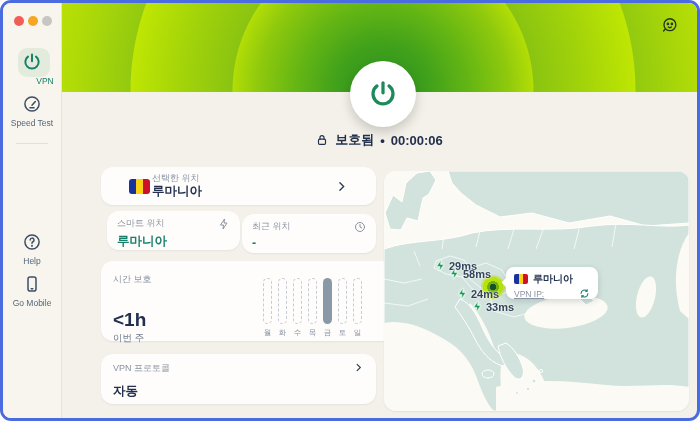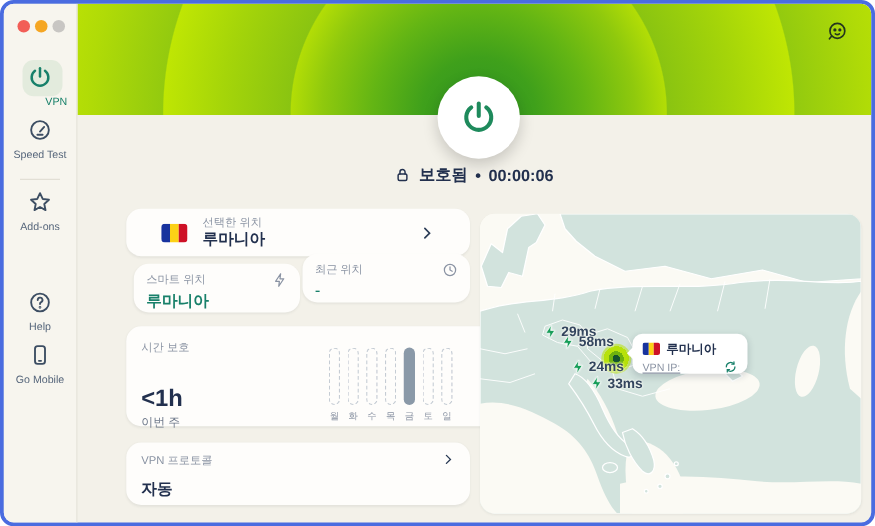--- a/index.html
+++ b/index.html
@@ -31,27 +31,27 @@
   
   .status{position:absolute;left:58px;right:0;top:128px;display:flex;justify-content:center;align-items:center;gap:6px;
     color:var(--navy,#22304e);font-size:13px;font-weight:700;}
   .status .lock{width:14px;height:14px;}
   
   .card{position:absolute;background:#fefdfb;border-radius:12px;box-shadow:0 1px 2px rgba(40,50,60,.07);box-sizing:border-box;}
   .card .mini-label{font-size:9px;color:var(--label-gray,#8a93a3);}
   .card .value{font-size:12.5px;font-weight:700;color:var(--navy,#22304e);}
   .card .value.teal{color:var(--accent,#18806a);}
   .chev{color:#2a3b55;}
-  .card-selected{left:98px;top:164px;width:275px;height:38px;padding:6px 28px;display:flex;align-items:center;gap:12px;cursor:pointer;}
+  .card-selected{left:98px;top:164px;width:275px;height:38px;padding:6px 28px;display:flex;align-items:center;gap:2px;cursor:pointer;}
   .flag-ro{width:21px;height:15px;border-radius:3px;overflow:hidden;display:flex;flex:0 0 auto;}
   .flag-ro i{flex:1;} .flag-ro .b{background:#18339e;} .flag-ro .y{background:#fcd116;} .flag-ro .r{background:#ce1126;}
   .flag-ro.small{width:14px;height:10px;border-radius:2px;}
   .card-selected .txt{flex:1;line-height:1.25;}
   .card-smart{left:104px;top:208px;width:133px;height:39px;padding:6px 10px;cursor:pointer;}
-  .card-recent{left:239px;top:200px;width:134px;height:39px;padding:6px 10px;cursor:pointer;font-family:Liberation Serif, serif;}
+  .card-recent{left:239px;top:211px;width:134px;height:39px;padding:6px 10px;cursor:pointer;}
   .half-top{display:flex;justify-content:space-between;align-items:center;}
   .half-top .ico{width:12px;height:12px;color:#8a93a3;}
   .card-time{left:98px;top:258px;width:308px;height:80px;padding:7px 12px;}
   .time-big{position:absolute;left:12px;top:48px;font-size:19px;font-weight:800;color:var(--navy,#22304e);}
   .time-period{position:absolute;left:12px;top:71px;font-size:9.5px;color:#6c7789;}
   .bars{position:absolute;left:162px;top:17px;display:flex;gap:6px;}
   .bar-col{display:flex;flex-direction:column;align-items:center;gap:4px;}
   .bar{width:9px;height:46px;border-radius:5px;border:1px dashed #c5ccd4;box-sizing:border-box;background:transparent;}
   .bar.filled{border:none;background:var(--bar-fill,#8a99a8);}
   .bar-day{font-size:7.5px;color:#8a93a3;}
@@ -105,28 +105,20 @@
             <circle cx="12" cy="12" r="8.5"></circle>
             <path d="M12 13.5l4-4.5"></path>
             <path d="M9.5 16.5h5"></path>
           </svg>
       </span>
       <span class="lbl">Speed Test</span>
     </div>
 
     <div class="side-divider"></div>
 
-    <div class="side-item" style="top:148px">
-      <span class="ico">
-        <svg viewBox="0 0 24 24" width="20" height="20" fill="none" stroke="currentColor" stroke-width="1.8" stroke-linejoin="round">
-            <path d="M12 3l2.6 5.6 6 .7-4.5 4.1 1.2 5.9-5.3-3-5.3 3 1.2-5.9L3.4 9.3l6-.7z"></path>
-          </svg>
-      </span>
-      <span class="lbl">Add-ons</span>
-    </div>
 
 
     <div class="side-item" style="top:270px">
       <span class="ico">
         <svg viewBox="0 0 24 24" width="20" height="20" fill="none" stroke="currentColor" stroke-width="1.8" stroke-linecap="round">
             <rect x="7.2" y="3.5" width="9.6" height="17" rx="2.5"></rect>
             <path d="M11 17.6h2"></path>
           </svg>
       </span>
       <span class="lbl">Go Mobile</span>

